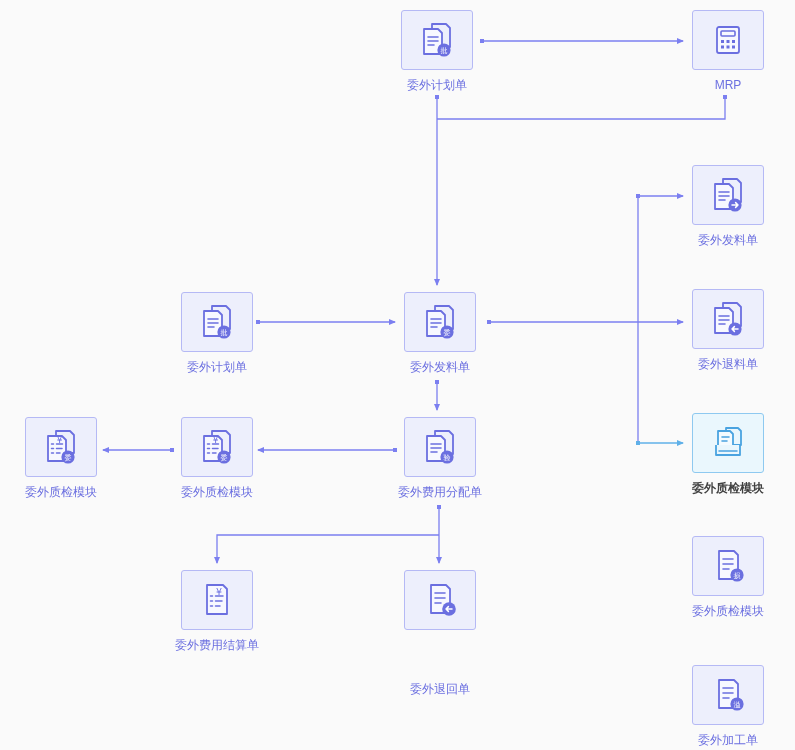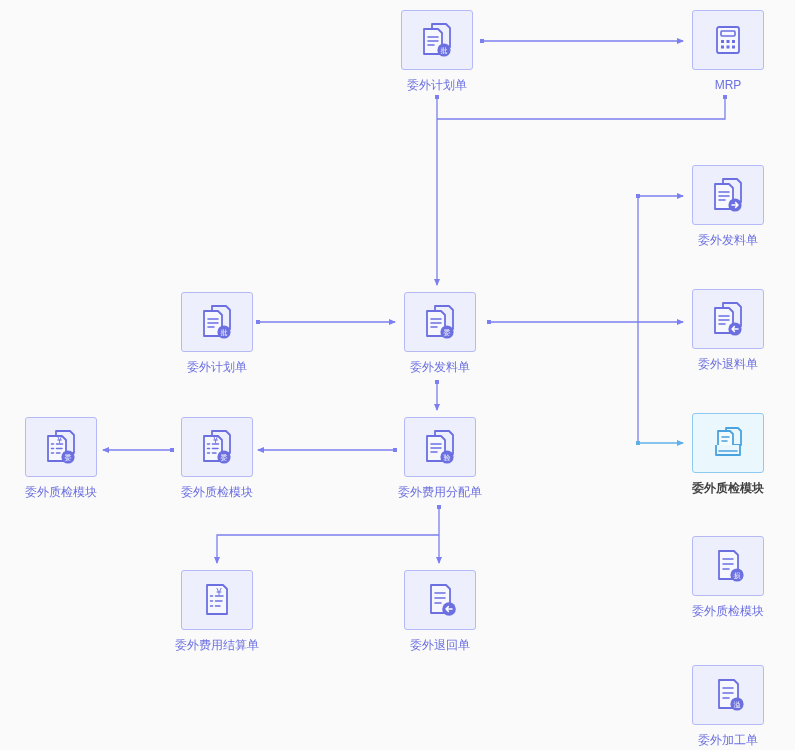--- a/index.html
+++ b/index.html
@@ -299,21 +299,21 @@
           <path d="M18.5 16 H26"></path>
           <path d="M18.5 21 H25"></path>
           <path d="M18.5 26 H23"></path>
         </g>
         <text x="22" y="14.5" font-size="9.5" fill="#6b6fe0" text-anchor="middle" font-family="'DejaVu Sans',sans-serif">¥</text>
       </svg>
     </div>
     <div class="node-label">委外费用结算单</div>
   </div>
 
-  <div class="node" style="left:401px; top:570px;">
+  <div class="node" style="left:401px; top:570px;gap:44px;">
     <div class="node-box">
       <svg width="40" height="40" viewBox="0 0 40 40">
         <path d="M11 5 H26 L30 9 V33 H11 Z" fill="#f7f8ff" stroke="#6b6fe0" stroke-width="1.8" stroke-linejoin="round"></path>
         <path d="M15 13 H25 M15 18 H25 M15 23 H21" stroke="#6b6fe0" stroke-width="1.6" stroke-linecap="round"></path>
         <circle cx="29" cy="29" r="6.8" fill="#6b6fe0"></circle>
         <path d="M32 29 H26 M28.4 26.6 L26 29 L28.4 31.4" stroke="#ffffff" stroke-width="1.5" fill="none" stroke-linecap="round" stroke-linejoin="round"></path>
       </svg>
     </div>
     <div class="node-label">委外退回单</div>
   </div>

